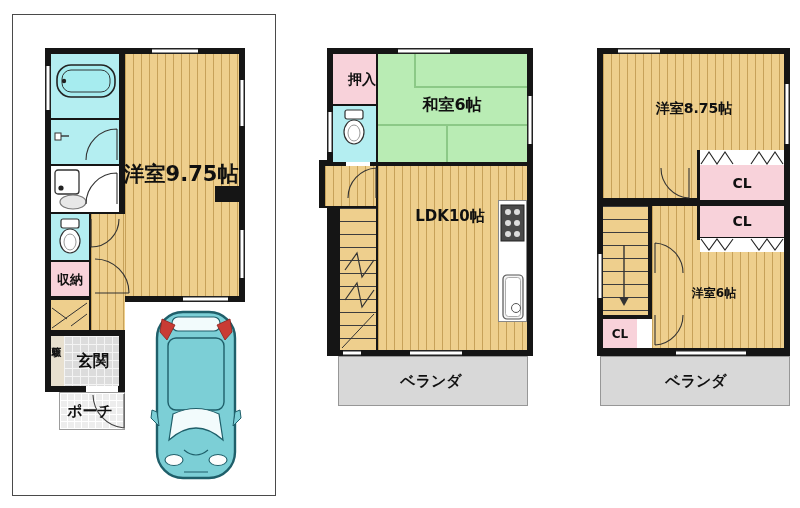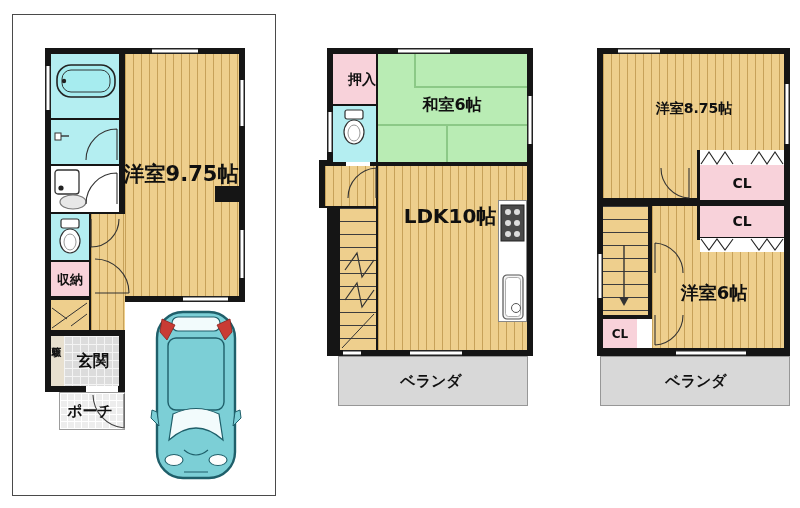--- a/index.html
+++ b/index.html
@@ -165,21 +165,21 @@
 <div class="win-h" style="left:398px;top:48px;width:52px;height:6px"></div>
 <div class="win-v" style="left:527px;top:96px;width:6px;height:48px"></div>
 <div class="win-v" style="left:327px;top:112px;width:6px;height:40px"></div>
 <div class="win-h" style="left:410px;top:350px;width:52px;height:6px"></div>
 <div class="win-h" style="left:343px;top:350px;width:18px;height:6px"></div>
 
 <div class="room veranda" style="left:338px;top:356px;width:190px;height:50px"></div>
 
 <div class="lbl" style="left:362px;top:79px;font-size:14px">押入</div>
 <div class="lbl" style="left:452px;top:105px;font-size:16px">和室6帖</div>
-<div class="lbl" style="left:450px;top:216px;font-size:20px">LDK10帖</div>
+<div class="lbl" style="left:450px;top:216px;font-size:15px">LDK10帖</div>
 <div class="lbl" style="left:431px;top:381px;font-size:15px">ベランダ</div>
 
 <div class="wall" style="left:597px;top:48px;width:193px;height:308px"></div>
 
 <div class="room floor-y" style="left:603px;top:54px;width:181px;height:110px"></div>
 <div class="room floor-y" style="left:603px;top:164px;width:94px;height:34px"></div>
 <div class="wall" style="left:597px;top:198px;width:63px;height:7px"></div>
 
 <div class="wall" style="left:697px;top:150px;width:3px;height:90px"></div>
 <svg class="abs" style="left:700px;top:150px" width="84" height="15" viewBox="0 0 84 15">
@@ -221,15 +221,15 @@
 <div class="win-h" style="left:618px;top:48px;width:42px;height:6px"></div>
 <div class="win-v" style="left:784px;top:84px;width:6px;height:60px"></div>
 <div class="win-v" style="left:597px;top:254px;width:6px;height:44px"></div>
 <div class="win-h" style="left:676px;top:350px;width:70px;height:6px"></div>
 
 <div class="room veranda" style="left:600px;top:356px;width:190px;height:50px"></div>
 
 <div class="lbl" style="left:694px;top:108px;font-size:14px">洋室8.75帖</div>
 <div class="lbl" style="left:742px;top:183px;font-size:14px">CL</div>
 <div class="lbl" style="left:742px;top:221px;font-size:14px">CL</div>
-<div class="lbl" style="left:714px;top:293px;font-size:18px">洋室6帖</div>
+<div class="lbl" style="left:714px;top:293px;font-size:12px">洋室6帖</div>
 <div class="lbl" style="left:620px;top:334px;font-size:12px">CL</div>
 <div class="lbl" style="left:696px;top:381px;font-size:15px">ベランダ</div>
 
 </body></html>

